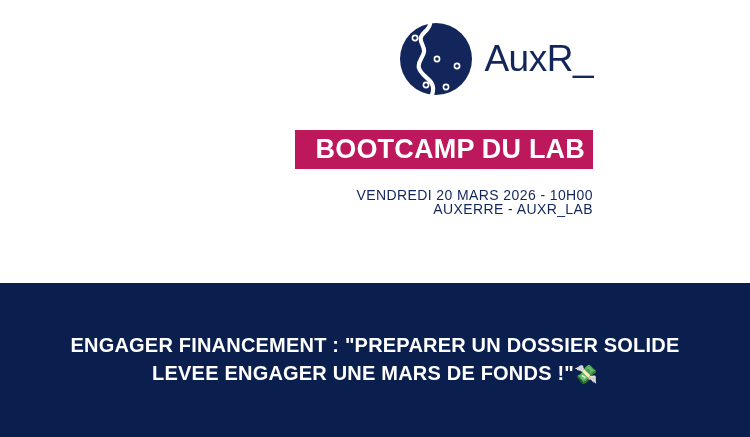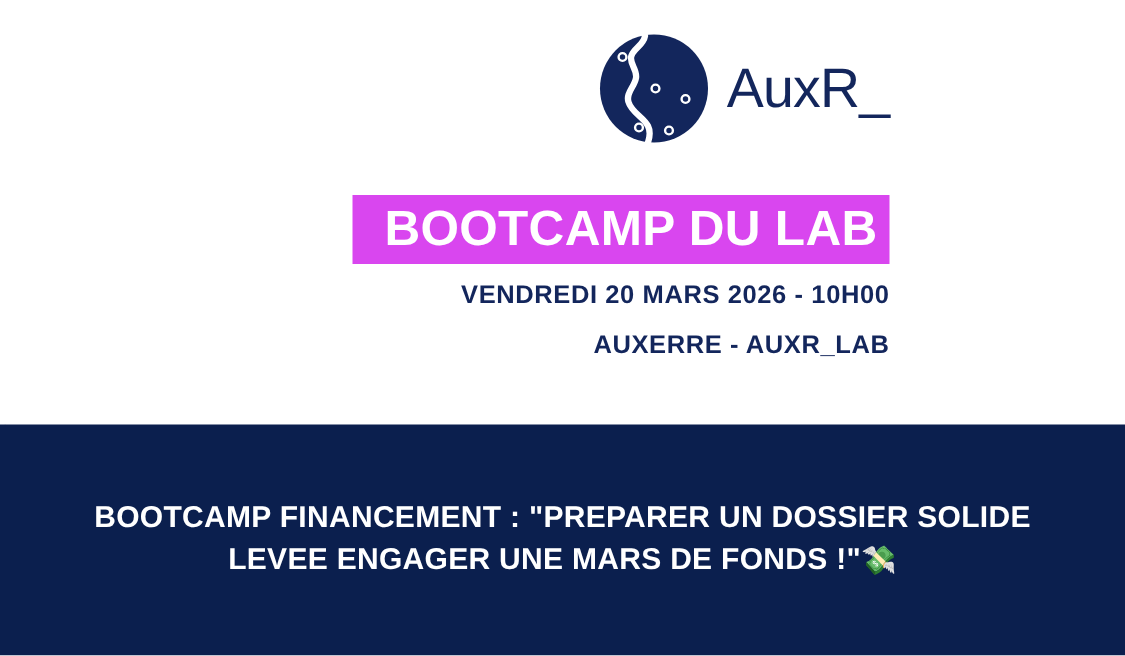--- a/index.html
+++ b/index.html
@@ -81,47 +81,47 @@
 
   
   .title-band-row {
     position: absolute;
     right: 31px;
     top: 130px;
     display: flex;
     justify-content: flex-end;
   }
   .title-band {
-    background: #d946ef;
+    background: #be185d;
     color: #ffffff;
-    font-size: 33px;
+    font-size: 27px;
     font-weight: bold;
     letter-spacing: 0.2px;
     padding: 5px 8px 6px 21px;
     line-height: 1.05;
     white-space: nowrap;
   }
 
   
   .meta {
     position: absolute;
     right: 31px;
     top: 188px;
     text-align: right;
     color: #13265c;
   }
   .meta-line {
-    font-size: 17px;
-    font-weight: bold;
+    font-size: 14px;
+    font-weight: normal;
     letter-spacing: 0.4px;
     line-height: 1.0;
     white-space: nowrap;
   }
   .meta-line + .meta-line {
-    margin-top: 16px;
+    margin-top: 0;
   }
 
   
   .banner {
     position: absolute;
     left: 0;
     top: 283px;
     width: 750px;
     height: 154px;
     background: #0b1f4e;
@@ -181,21 +181,21 @@
     <div class="meta">
       <div class="meta-line">VENDREDI 20 MARS 2026 - 10H00</div>
       <div class="meta-line">AUXERRE - AUXR_LAB</div>
     </div>
 
   </div>
 
   <div class="banner">
     <div class="banner-text">
       <div class="nowrap">
-        <span>BOOTCAMP </span><span class="hl-green">FINANCEMENT</span><span> : "PREPARER UN DOSSIER SOLIDE</span>
+        <span>ENGAGER </span><span class="hl-green">FINANCEMENT</span><span> : "PREPARER UN DOSSIER SOLIDE</span>
       </div>
       <div class="nowrap">
         <span>LEVEE ENGAGER UNE </span><span class="hl-green">MARS DE FONDS</span><span> !"</span><span class="emoji">💸</span>
       </div>
     </div>
   </div>
 
 </div>
 
 </body></html>

